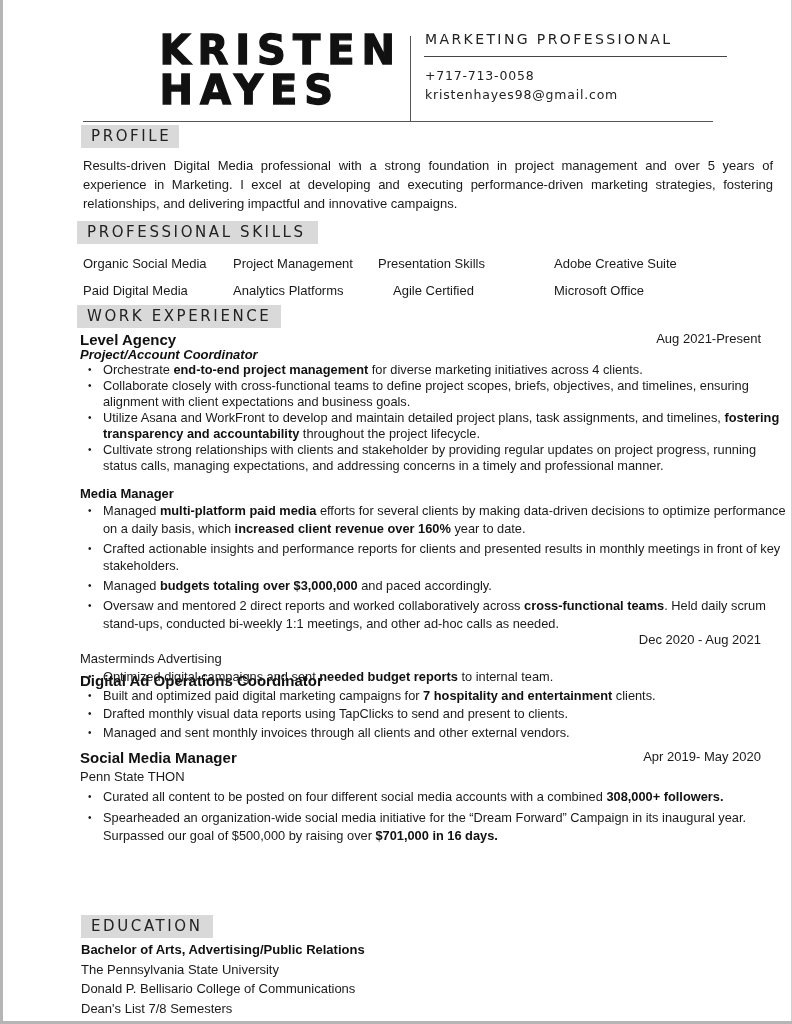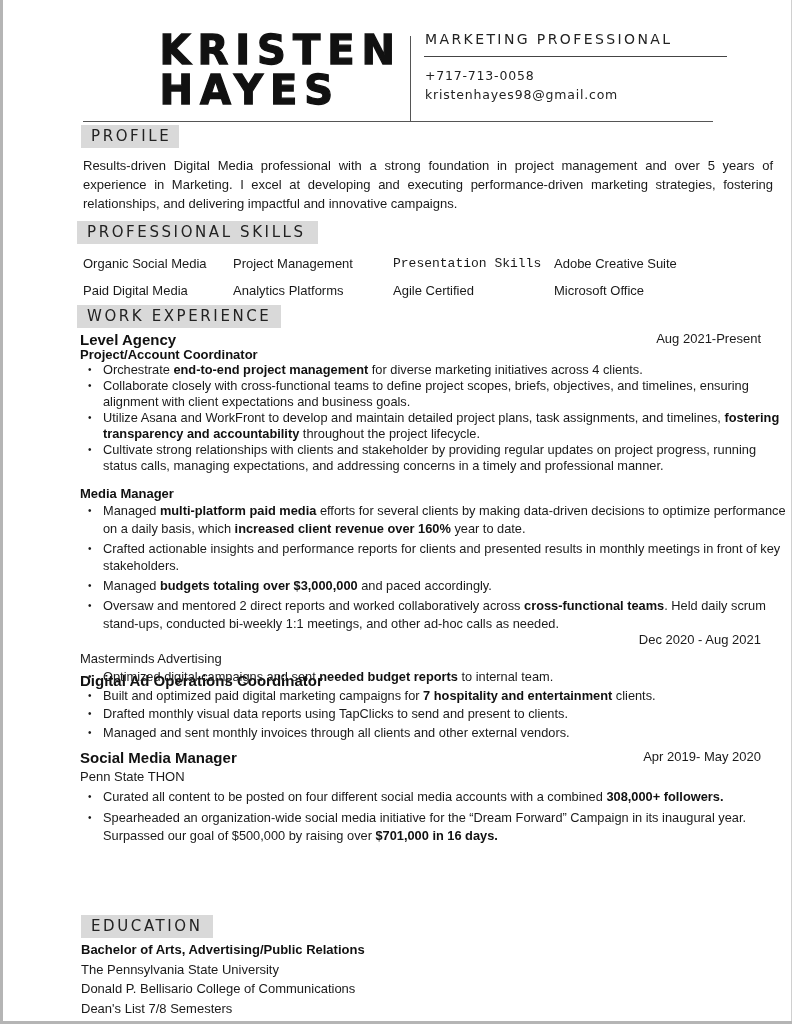--- a/index.html
+++ b/index.html
@@ -77,33 +77,33 @@
 </div>
 <div class="header-rule"></div>
 
 <div class="section-header" style="left:81px; top:125px;">PROFILE</div>
 <div class="body-text profile-text justify">Results-driven Digital Media professional with a strong foundation in project management and over 5 years of experience in Marketing. I excel at developing and executing performance-driven marketing strategies, fostering relationships, and delivering impactful and innovative campaigns.</div>
 
 <div class="section-header" style="left:77px; top:221px; padding-right:12px;">PROFESSIONAL SKILLS</div>
 <div class="skills-grid">
   <span class="skill" style="left:0; top:0;">Organic Social Media</span>
   <span class="skill" style="left:150px; top:0;">Project Management</span>
-  <span class="skill" style="left:310px; top:0;font-family:Liberation Mono, monospace;">Presentation Skills</span>
+  <span class="skill" style="left:295px; top:0;">Presentation Skills</span>
   <span class="skill" style="left:471px; top:0;">Adobe Creative Suite</span>
   <span class="skill" style="left:0; top:27px;">Paid Digital Media</span>
   <span class="skill" style="left:150px; top:27px;">Analytics Platforms</span>
   <span class="skill" style="left:310px; top:27px;">Agile Certified</span>
   <span class="skill" style="left:471px; top:27px;">Microsoft Office</span>
 </div>
 
 <div class="section-header" style="left:77px; top:305px; padding-right:10px;">WORK EXPERIENCE</div>
 
 <div class="job-head" style="top:331px;">Level Agency</div>
 <div class="job-date" style="top:331px;">Aug 2021-Present</div>
-<div class="job-sub bold" style="top:347px;">Project/Account Coordinator</div>
+<div class="job-sub bold" style="top:347px;font-style:italic;">Project/Account Coordinator</div>
 <ul class="bullets" style="top:362px;">
     <li>Orchestrate <b>end-to-end project management</b> for diverse marketing initiatives across 4 clients.</li>
     <li>Collaborate closely with cross-functional teams to define project scopes, briefs, objectives, and timelines, ensuring alignment with client expectations and business goals.</li>
     <li>Utilize Asana and WorkFront to develop and maintain detailed project plans, task assignments, and timelines, <b>fostering transparency and accountability</b> throughout the project lifecycle.</li>
     <li>Cultivate strong relationships with clients and stakeholder by providing regular updates on project progress, running status calls, managing expectations, and addressing concerns in a timely and professional manner.</li>
   </ul>
 
 <div class="job-sub bold" style="top:486px;">Media Manager</div>
 <ul class="bullets spaced justify-first" style="top:502px; line-height:17.5px;">
     <li>Managed <b>multi-platform paid media</b> efforts for several clients by making data-driven decisions to optimize performance on a daily basis,  which <b>increased client revenue over 160%</b> year to date.</li>

